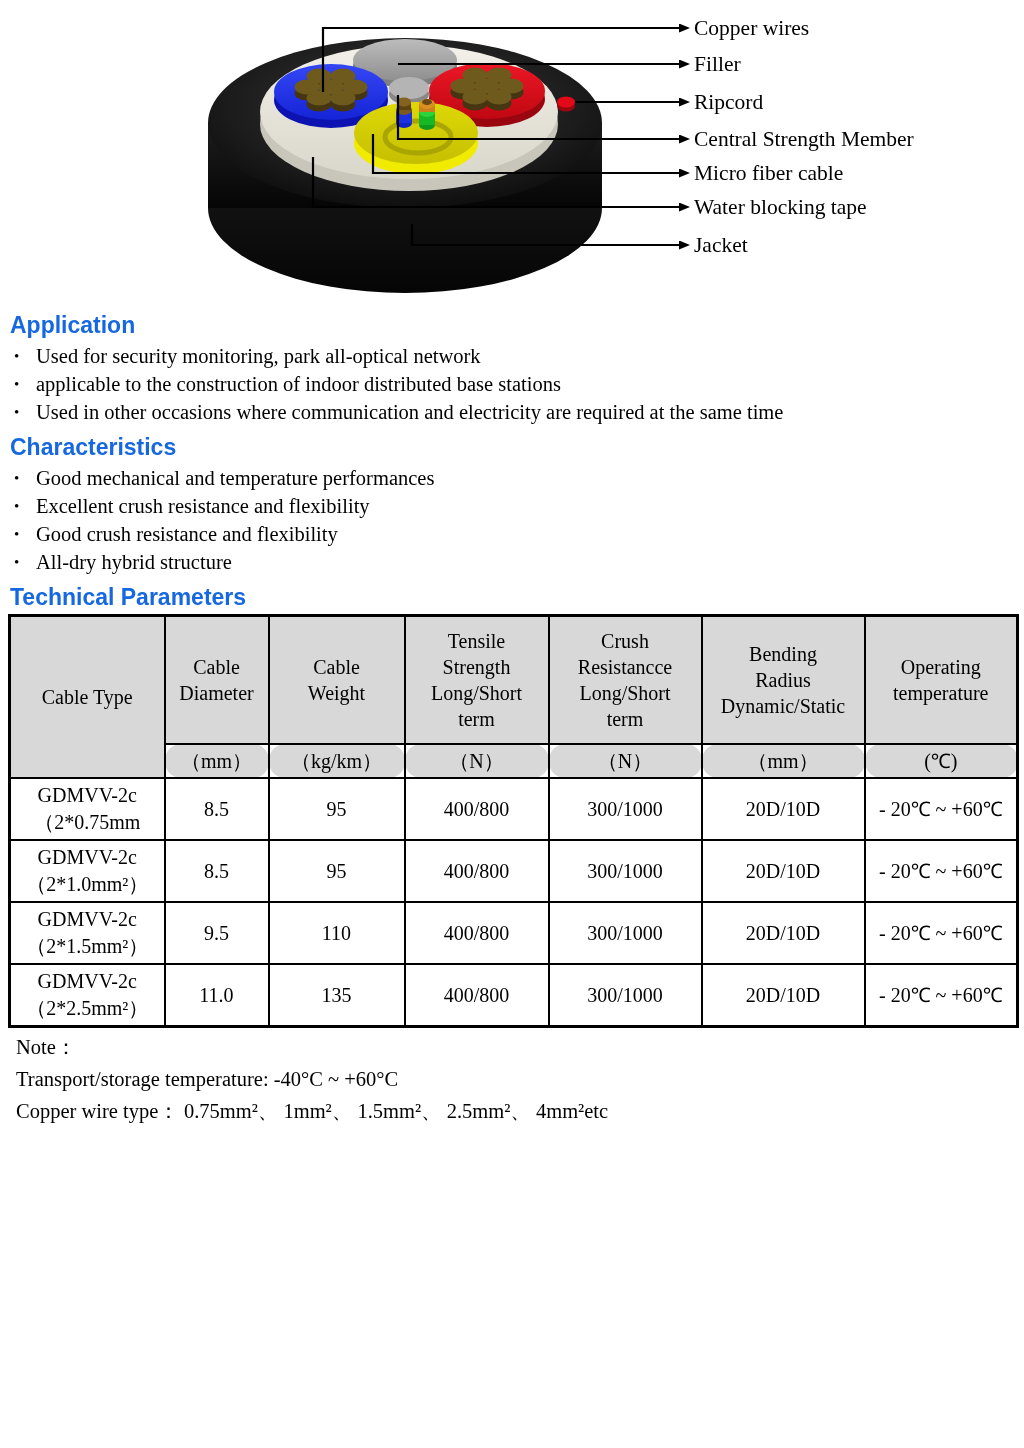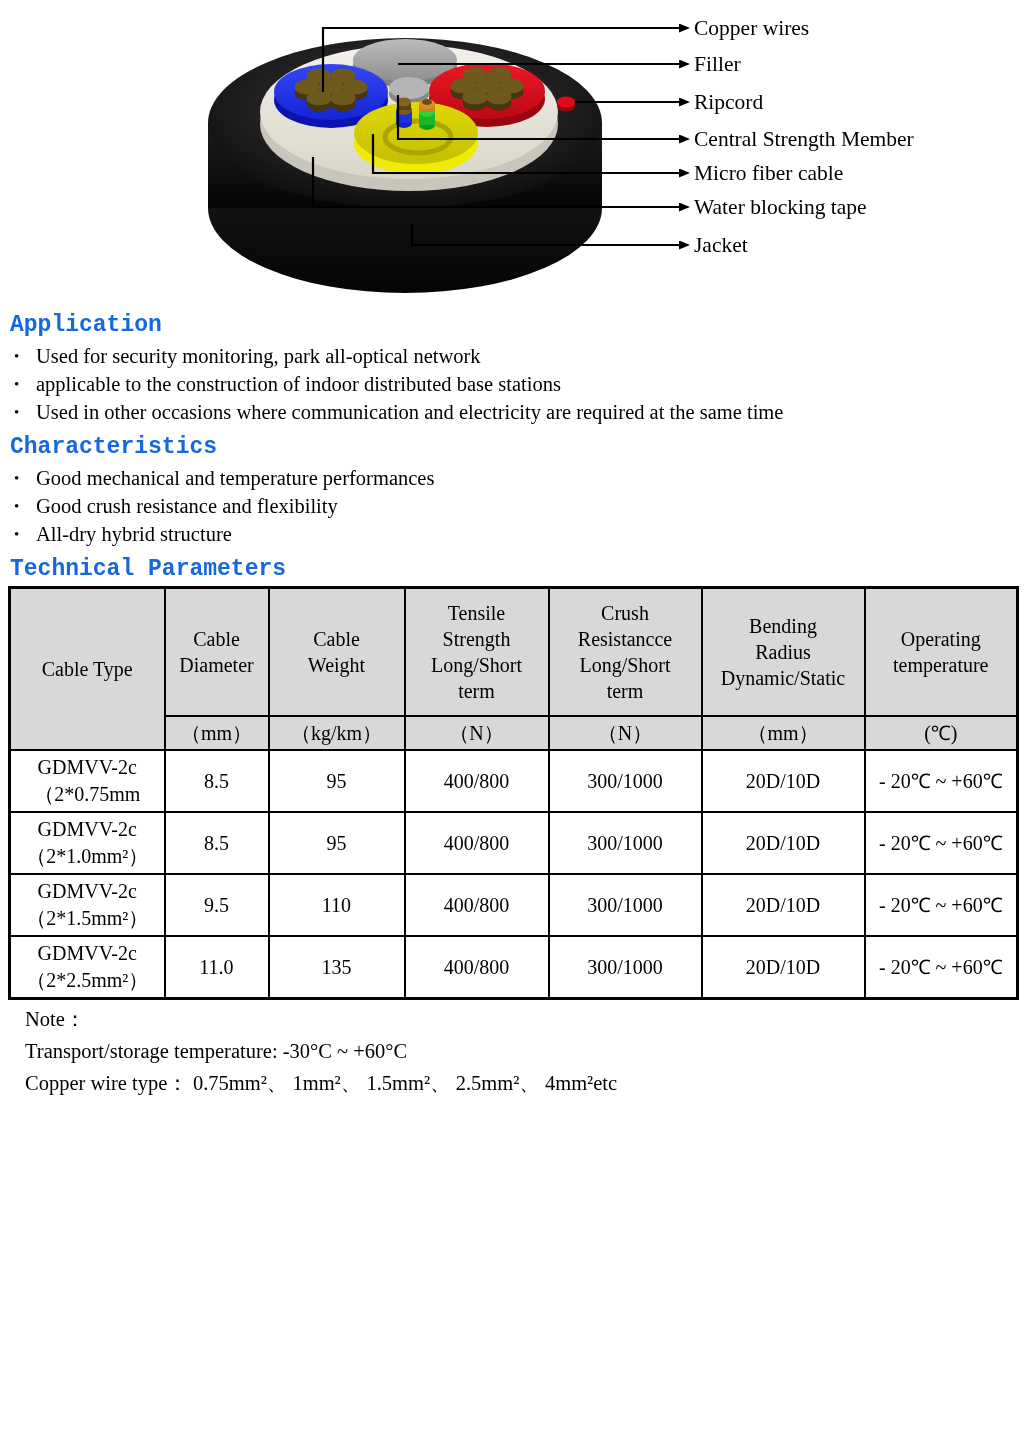--- a/index.html
+++ b/index.html
@@ -1,31 +1,31 @@
 <!DOCTYPE html>
 <html><head>
 <meta charset="utf-8">
 <style>
   html,body{margin:0;padding:0;background:#ffffff;}
   body{width:1024px;height:1448px;font-family:"Liberation Serif",serif;color:#000;overflow:hidden;}
   .diagram{position:relative;width:840px;height:300px;}
   .diagram svg{display:block;}
   .dlabel{font-family:"Liberation Serif",serif;font-size:21.5px;fill:#000;dominant-baseline:central;}
-  h2.sec{color:#1668e0;font-size:23px;line-height:26px;font-weight:bold;margin:8px 0 4px 10px;font-family:Liberation Mono, monospace;}
+  h2.sec{color:#1668e0;font-size:23px;line-height:26px;font-weight:bold;margin:8px 0 4px 10px;font-family:Liberation Sans, sans-serif;}
   h2.sec.first{margin-top:12px;}
   ul.bullets{list-style:none;margin:0;padding:0 14px 0 12px;}
   ul.bullets li{position:relative;font-size:20.5px;line-height:28px;padding-left:24px;}
   ul.bullets li::before{content:"\2022";position:absolute;left:2px;top:0;font-size:15px;line-height:28px;}
   table.tech{width:1008px;margin:4px 0 0 8px;border-collapse:collapse;border:3px solid #000;table-layout:fixed;}
   table.tech th, table.tech td{border:2px solid #000;text-align:center;vertical-align:middle;font-weight:normal;font-family:"Liberation Serif",serif;white-space:pre-line;padding:0 4px;}
   table.tech thead th{background:#d8d8d8;font-size:20px;line-height:26px;}
   table.tech tr.main th{height:126px;}
-  table.tech tr.units th{height:32px;}
+  table.tech tr.units th{height:32px;border-radius:16px;}
   table.tech tbody td{height:60px;font-size:20px;line-height:27px;background:#fff;}
-  .notes{margin:8px 0 0 25px;}
+  .notes{margin:8px 0 0 16px;}
   .notes p{font-size:20.5px;margin:0 0 9px 0;line-height:23px;}
 </style>
 </head>
 <body>
 
 <div>
 
   <div class="diagram">
     <svg width="1024" height="300" viewBox="0 0 1024 300">
       <defs>
@@ -175,20 +175,21 @@
   <h2 class="sec first">Application</h2>
   <ul class="bullets">
     <li>Used for security monitoring, park all-optical network</li>
     <li>applicable to the construction of indoor distributed base stations</li>
     <li>Used in other occasions where communication and electricity are required at the same time</li>
   </ul>
 
   <h2 class="sec">Characteristics</h2>
   <ul class="bullets">
     <li>Good mechanical and temperature performances</li>
+    <li>Excellent crush resistance and flexibility</li>
     <li>Good crush resistance and flexibility</li>
     <li>All-dry hybrid structure</li>
   </ul>
 
   <h2 class="sec">Technical Parameters</h2>
   <table class="tech">
     <colgroup>
       <col style="width:155px">
         <col style="width:104px">
         <col style="width:136px">
@@ -266,17 +267,17 @@
         <td>400/800</td>
         <td>300/1000</td>
         <td>20D/10D</td>
         <td>- 20℃ ~ +60℃</td>
       </tr>
     </tbody>
   </table>
 
   <div class="notes">
     <p>Note：</p>
-    <p>Transport/storage temperature: -30°C ~ +60°C</p>
+    <p>Transport/storage temperature: -40°C ~ +60°C</p>
     <p>Copper wire  type：  0.75mm²、 1mm²、 1.5mm²、 2.5mm²、 4mm²etc</p>
   </div>
 
 </div>
 
 </body></html>

